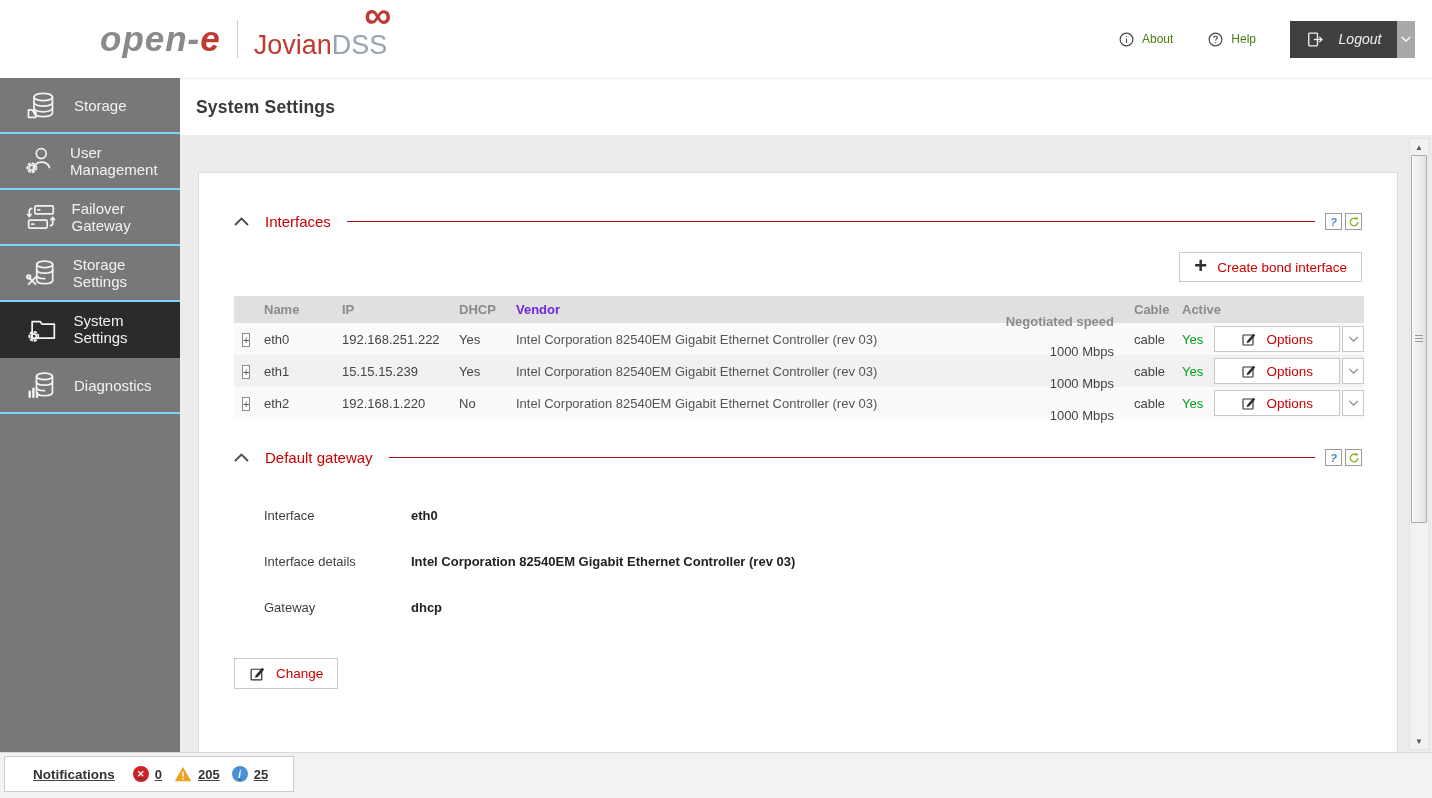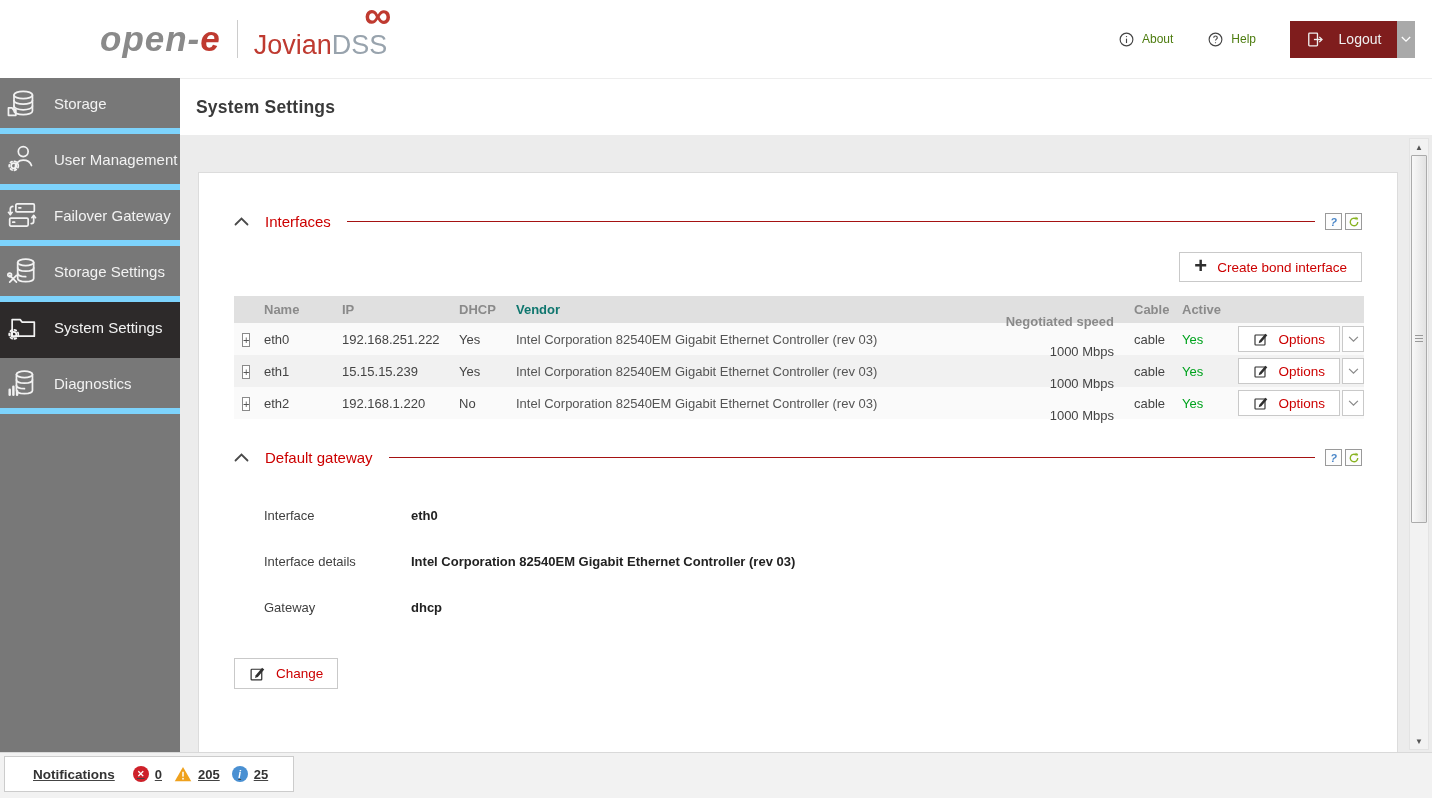--- a/index.html
+++ b/index.html
@@ -18,30 +18,30 @@
   .logo-divider { width:1px; height:38px; background:#ccc; margin:0 16px; }
   .logo-product { position:relative; font-size:27px; padding-top:12px; }
   .logo-product .red { color:var(--logo-red,#bf3a30); }
   .logo-product .gray { color:var(--logo-gray,#98a3ad); }
   .logo-infinity { position:absolute; top:-22px; right:-4px; font-size:38px; font-weight:bold;
                    color:var(--logo-red,#bf3a30); line-height:1; }
   .header-actions { position:absolute; right:17px; top:0; height:78px; display:flex; align-items:center; }
   .hdr-link { display:flex; align-items:center; gap:7px; color:#4d7c0f; font-size:12px;
               margin-right:34px; cursor:pointer; }
   .logout-wrap { display:flex; }
-  .logout-btn { width:107px; height:37px; background:#7f1d1d; color:#f0f0f0; display:flex;
-                align-items:center; justify-content:center; gap:14px; font-size:14px; cursor:pointer; }
+  .logout-btn { width:107px; height:37px; background:#404040; color:#f0f0f0; display:flex;
+                align-items:center; justify-content:center; gap:14px; font-size:14px; cursor:pointer;font-style:italic; }
   .logout-chevron { width:18px; height:37px; background:#a9a9a9; display:flex; align-items:center;
                     justify-content:center; cursor:pointer; }
 
   
   .sidebar { position:absolute; left:0; top:78px; width:180px; height:674px;
              background:var(--sidebar-gray,#787878); z-index:4; }
-  .side-item { height:56px; display:flex; align-items:center; gap:14px; padding-left:4px;
-               border-bottom:6px solid #7dd3fc; color:#f2f2f2; font-size:15px; font-weight:300;
+  .side-item { height:56px; display:flex; align-items:center; gap:14px; padding-left:24px;
+               border-bottom:2px solid #7dd3fc; color:#f2f2f2; font-size:15px; font-weight:300;
                cursor:pointer; background:var(--sidebar-gray,#787878); }
   .side-item.active { background:var(--sidebar-active,#2d2a2a); border-bottom-color:#2d2a2a; }
   .side-icon { width:36px; display:flex; justify-content:center; }
 
   
   .title-strip { position:absolute; left:180px; top:78px; width:1252px; height:57px; background:#fff;
                  border-top:1px solid #ededed; display:flex; align-items:center; padding-left:16px; }
   .page-title { font-size:17.5px; font-weight:bold; color:#3a3a3a; letter-spacing:0.2px; }
   .content-bg { position:absolute; left:180px; top:135px; width:1252px; height:617px; background:#ececec; }
   .card { position:absolute; left:18px; top:37px; width:1200px; height:721px; background:#fff;
@@ -76,30 +76,30 @@
   .table { margin-top:14px; width:1130px; }
   .tr { display:flex; align-items:center; height:32px; }
   .thead { background:#e0e0e0; height:27px; font-weight:bold; color:#8a8a8a; }
   .tr.odd { background:#fafafa; }
   .tr.even { background:#f1f1f1; }
   .col-expand { width:30px; padding-left:8px; }
   .col-name { width:78px; }
   .col-ip { width:117px; }
   .col-dhcp { width:57px; }
   .col-vendor { flex:1; color:#555; }
-  .thead .col-vendor { color:#0f766e; }
+  .thead .col-vendor { color:#6d28d9; }
   .col-speed { width:120px; text-align:right; padding-right:8px;margin-top:24px; }
   .col-cable { width:58px; text-align:left; padding-left:12px; }
   .col-active { width:52px; padding-left:2px; }
   .col-options { width:132px; display:flex; justify-content:flex-end; }
   .active-yes { color:var(--green-active,#00a31e); }
   .expand-box { width:13px; height:13px; border:1px solid #8a8a8a; background:#fff; color:#555;
                 font-size:11px; line-height:11px; text-align:center; cursor:pointer; }
   .options-group { display:flex; gap:2px; }
-  .options-btn { height:26px; padding:0 14px; gap:9px; }
+  .options-btn { height:26px; padding:0 26px; gap:9px; }
   .options-chevron { width:22px; height:26px; background:#fff; border:1px solid #c9c9c9;
                      display:flex; align-items:center; justify-content:center; cursor:pointer; }
 
   
   .fields { margin-top:26px; }
   .field-row { display:flex; height:46px; align-items:center; }
   .field-label { width:177px; padding-left:30px; color:#3f3f3f; }
   .field-value { font-weight:bold; color:#222; }
 
   

